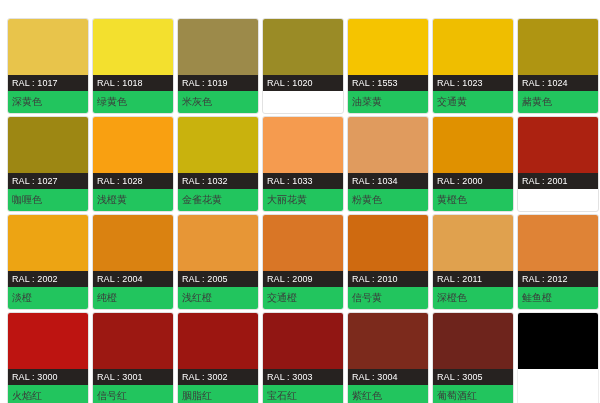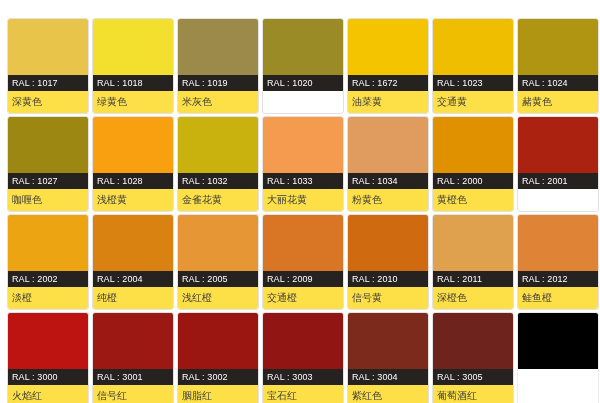--- a/index.html
+++ b/index.html
@@ -54,21 +54,21 @@
     line-height: 16px;
     padding-left: 4px;
     white-space: nowrap;
     overflow: hidden;
     letter-spacing: 0.1px;
   }
 
   .name-bar {
     width: 100%;
     flex: 1 1 auto;
-    background: #fde047;
+    background: #22c55e;
     color: #3b3b3b;
     font-size: 10px;
     line-height: 22px;
     padding-left: 4px;
     white-space: nowrap;
     overflow: hidden;
   }
   .card.clipped { height: 96px; border-color: #ececec; }
 </style>
 </head>
@@ -89,21 +89,21 @@
       <div class="swatch" style="background-color: rgb(156, 138, 74);"></div>
       <div class="code-bar">RAL : 1019</div>
       <div class="name-bar">米灰色</div>
     </div>
     <div class="card">
       <div class="swatch" style="background-color: rgb(154, 139, 38);"></div>
       <div class="code-bar">RAL : 1020</div>
     </div>
     <div class="card">
       <div class="swatch" style="background-color: rgb(245, 196, 0);"></div>
-      <div class="code-bar">RAL : 1672</div>
+      <div class="code-bar">RAL : 1553</div>
       <div class="name-bar">油菜黄</div>
     </div>
     <div class="card">
       <div class="swatch" style="background-color: rgb(239, 190, 0);"></div>
       <div class="code-bar">RAL : 1023</div>
       <div class="name-bar">交通黄</div>
     </div>
     <div class="card">
       <div class="swatch" style="background-color: rgb(175, 149, 18);"></div>
       <div class="code-bar">RAL : 1024</div>

